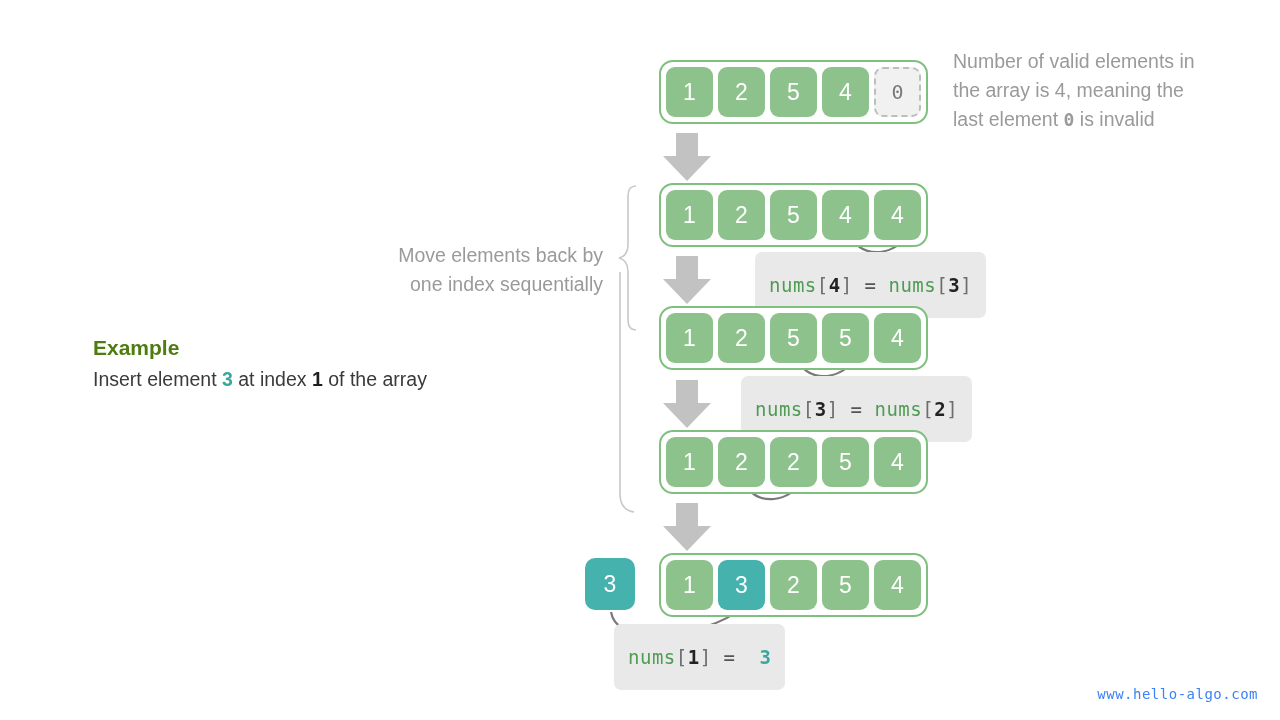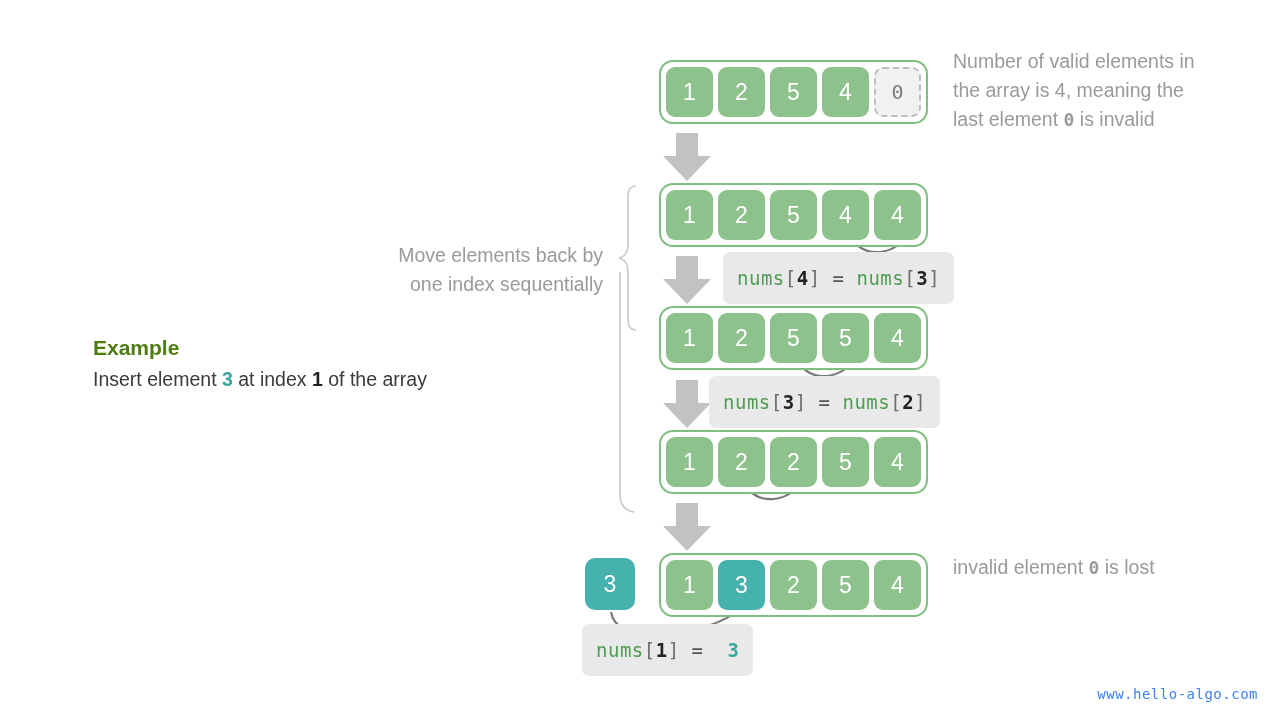--- a/index.html
+++ b/index.html
@@ -54,22 +54,22 @@
   .ex-body{
     position:absolute;left:93px;top:368px;
     font-size:19.5px;color:#3a3a3a;white-space:nowrap;
   }
   .ex-body .t{color:#3aa79c;font-weight:bold;}
   .ex-body .d{color:#1f1f1f;font-weight:bold;}
 
   
   .chip{
     position:absolute;background:#e9e9e9;border-radius:7px;
-    padding:15px 14px;font-family:"DejaVu Sans Mono", monospace;
-    font-size:19px;white-space:nowrap;letter-spacing:0.5px;
+    padding:22px 14px;font-family:"DejaVu Sans Mono", monospace;
+    font-size:19px;white-space:nowrap;letter-spacing:0.5px;margin-left:32px;
   }
   .chip .g{color:#4f9d54;}
   .chip .br{color:#6d6d6d;}
   .chip .n{color:#222;font-weight:bold;}
   .chip .eq{color:#555;}
   .chip .tl{color:#3aa79c;font-weight:bold;}
 
   
   .wm{
     position:absolute;right:22px;bottom:18px;
@@ -192,21 +192,20 @@
       <div class="cell">5</div>
       <div class="cell">4</div>
     </div>
   </div>
 
   <div class="chip" style="left:582px;top:624px;">
     <span class="g">nums</span><span class="br">[</span><span class="n">1</span><span class="br">]</span>&nbsp;<span class="eq">=</span>&nbsp;&nbsp;<span class="tl">3</span>
   </div>
 
   <div class="note right" style="left:953px;top:553px;width:320px;">
-    <div><span>invalid element </span><b>0</b><span> is lost</span></div>
   </div>
 
   <div class="ex-title">Example</div>
   <div class="ex-body">
     <span>Insert element </span><span class="t">3</span><span> at index </span><span class="d">1</span><span> of the array</span>
   </div>
 
   <div class="wm">www.hello-algo.com</div>
 </div>
 

